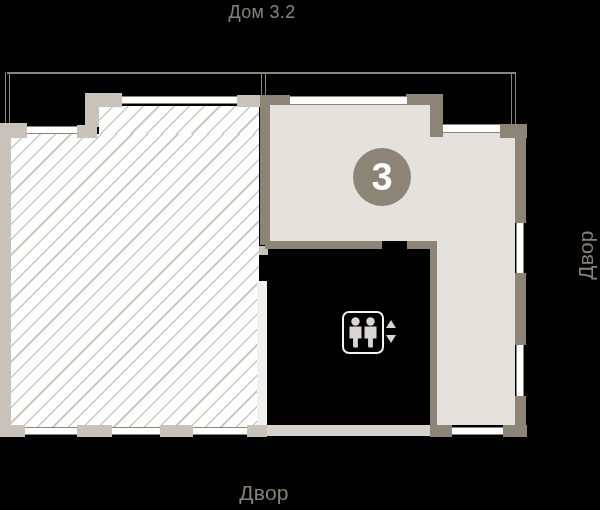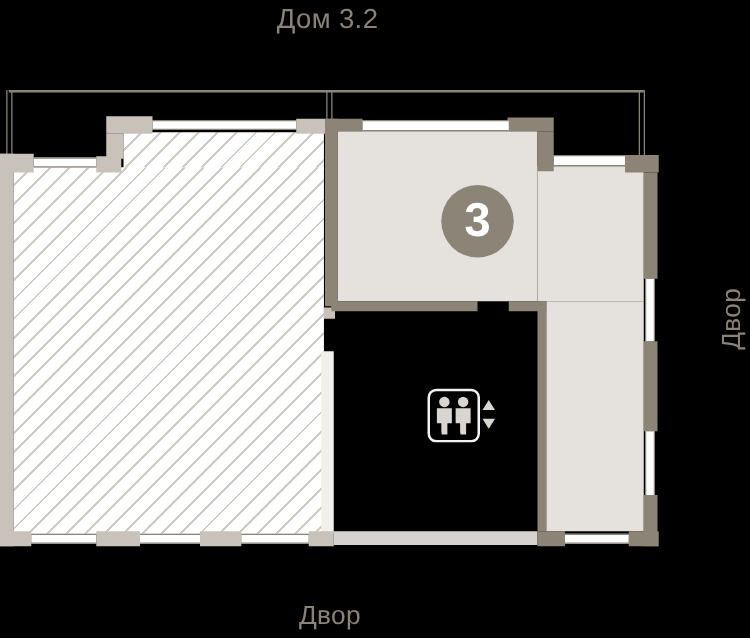--- a/index.html
+++ b/index.html
@@ -2,21 +2,21 @@
 <html><head>
 <meta charset="utf-8">
 <style>
   html,body{margin:0;padding:0;background:#000;}
   #stage{
     position:relative;width:600px;height:510px;background:#000;overflow:hidden;
     font-family:"Liberation Sans", sans-serif;
   }
   .abs{position:absolute;box-sizing:border-box;}
   .lbl{color:#8a8177;font-size:21px;letter-spacing:.3px;text-align:center;}
-  .title{font-size:22px;}
+  .title{font-size:18px;}
   .hatch{
     background-color:#ffffff;
     background-image:repeating-linear-gradient(135deg,
       #ffffff 0px, #ffffff 9.2px, #cecbc5 9.2px, #cecbc5 10.8px);
   }
   .beige{background:#e5e2dd;}
   .wall-light{background:#c8c2ba;}
   .wall-dark{background:#8d8478;}
   .strip-light{background:#d6d3ce;}
   .white{background:#f2f0ed;}

